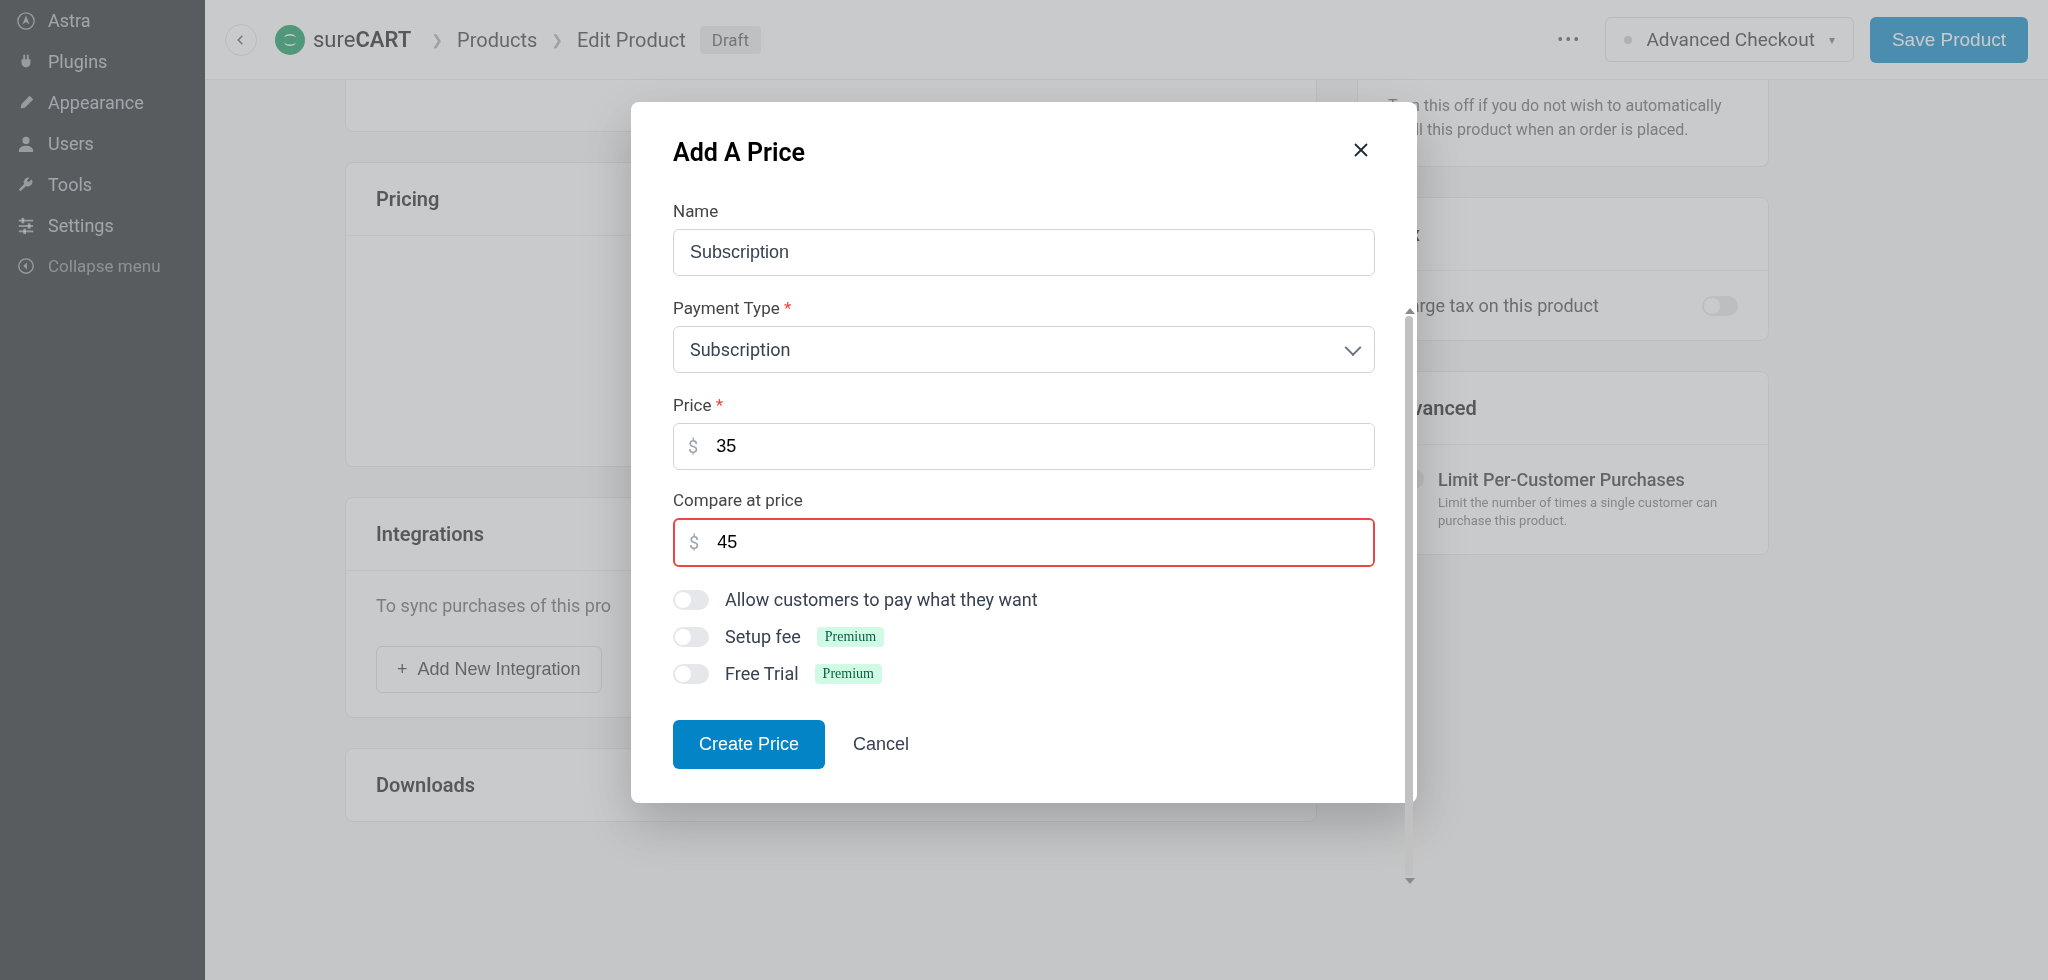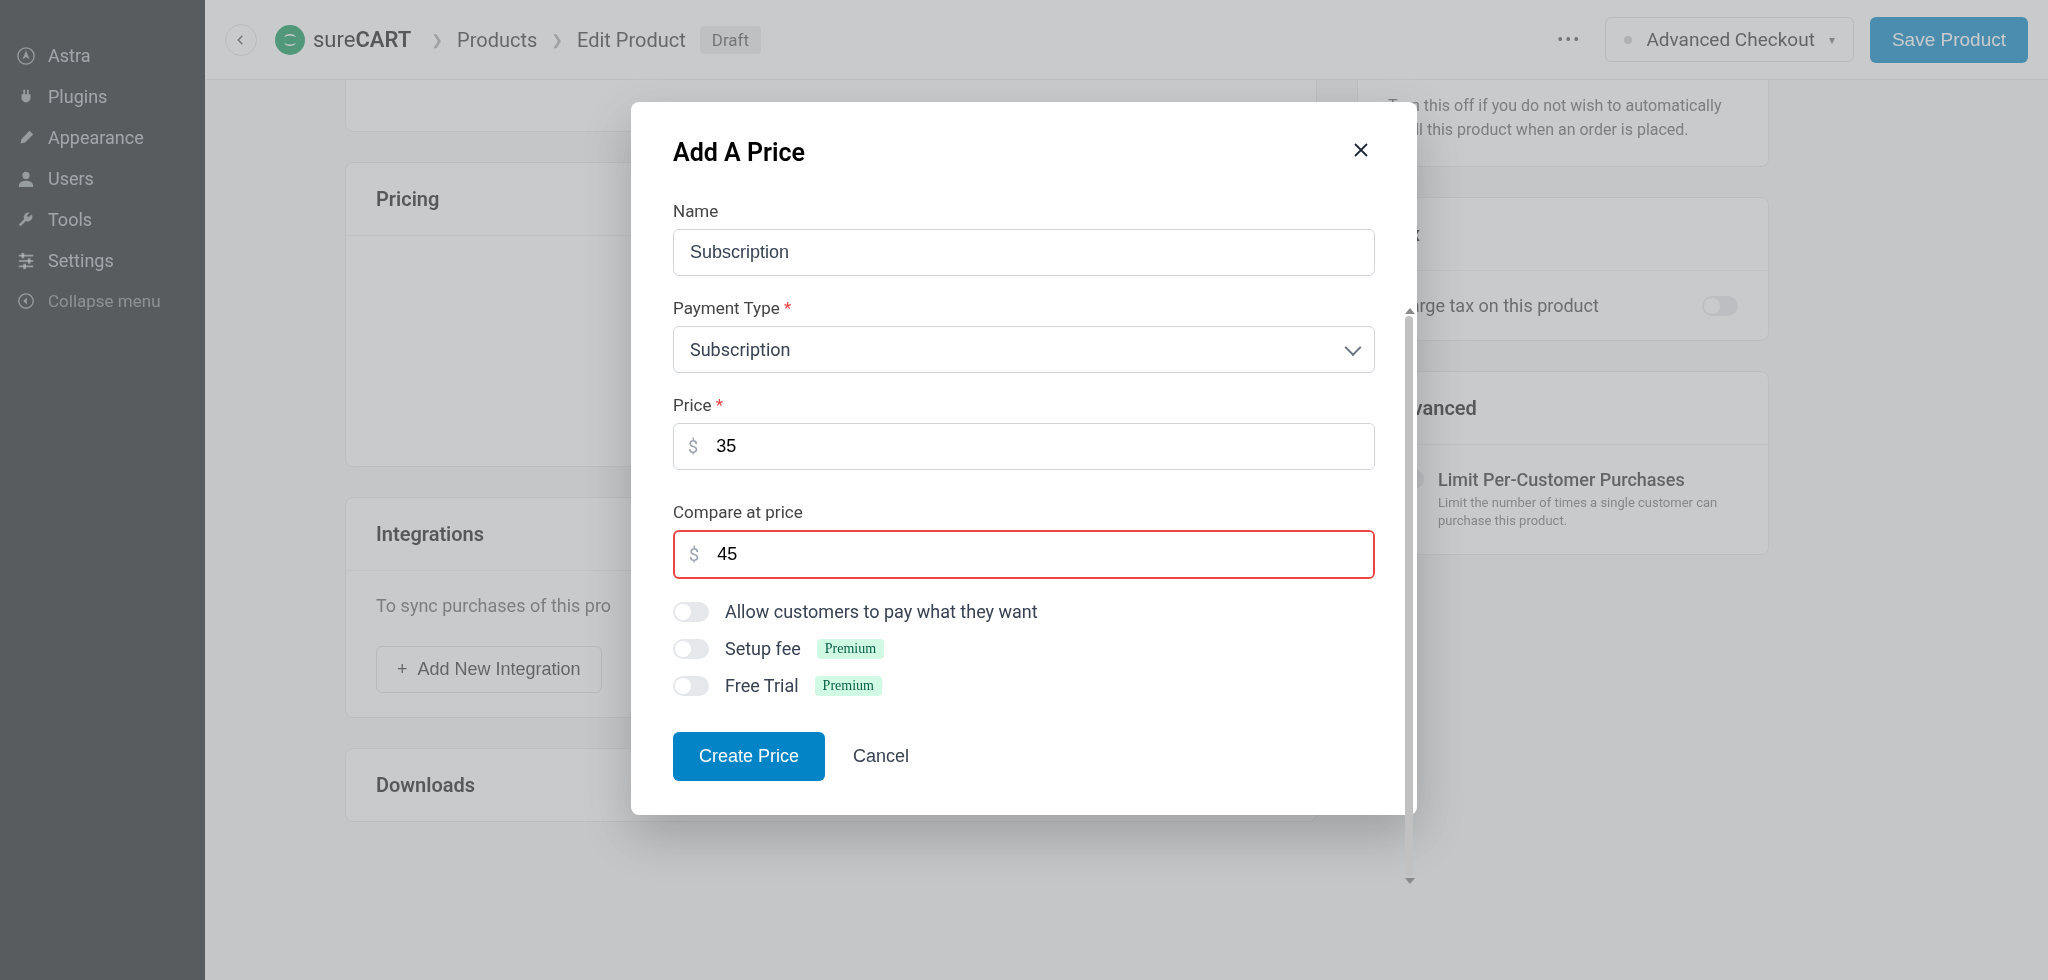--- a/index.html
+++ b/index.html
@@ -1,19 +1,19 @@
 <!DOCTYPE html>
 <html><head>
 <meta charset="utf-8">
 <style>
 * { box-sizing: border-box; margin: 0; padding: 0; }
 body { font-family: -apple-system, BlinkMacSystemFont, "Segoe UI", Roboto, sans-serif; background: #f0f0f1; color: #1e1e1e; overflow: hidden; height: 980px; width: 2048px; position: relative; }
 
 
-.wp-sidebar { position: fixed; left: 0; top: 0; bottom: 0; width: 205px; background: #1d2327; color: #f0f0f1; padding-top: 35px; z-index: 10; }
+.wp-sidebar { position: fixed; left: 0; top: 0; bottom: 0; width: 205px; background: #1d2327; color: #f0f0f1; padding-top: 0; z-index: 10; }
 .wp-sidebar .menu-item { display: flex; align-items: center; padding: 10px 16px; color: rgba(240,246,252,.7); font-size: 18px; cursor: pointer; gap: 12px; }
 .wp-sidebar .icon-slot { width: 20px; height: 20px; display: inline-flex; align-items: center; justify-content: center; color: rgba(240,246,252,.6); }
 
 
 .top-header { position: absolute; left: 205px; right: 0; top: 0; height: 80px; background: #fff; border-bottom: 1px solid #e7e7e7; display: flex; align-items: center; padding: 0 20px; z-index: 5; }
 .back-btn { width: 32px; height: 32px; border-radius: 50%; border: 1px solid #e2e2e2; background: #fff; display: flex; align-items: center; justify-content: center; margin-right: 18px; cursor: pointer; }
 .logo-wrap { display: flex; align-items: center; gap: 8px; margin-right: 20px; }
 .logo-disc { width: 30px; height: 30px; border-radius: 50%; background: #0d9b5b; display: flex; align-items: center; justify-content: center; color: #fff; font-weight: bold; font-size: 18px; }
 .logo-text { font-size: 22px; font-weight: 600; color: #1a1a1a; }
 .logo-text .light { font-weight: 400; }
@@ -248,21 +248,21 @@
         <input class="finput" value="Subscription" style="">
       </div>
 
       <div class="fgroup">
         <label class="flabel"><span>Payment Type</span> <span class="req">*</span></label>
         <div class="fselect-wrap">
           <div class="fselect">Subscription</div>
         </div>
       </div>
 
-      <div class="row2" style="margin-bottom:32px;">
+      <div class="row2" style="margin-bottom:20px;">
         <div class="col-a">
           <label class="flabel"><span>Price</span> <span class="req">*</span></label>
           <div class="input-prefix">
             <span class="pfx">$</span>
             <input value="35" style="">
           </div>
         </div>
       </div>
 
       <div class="fgroup">

